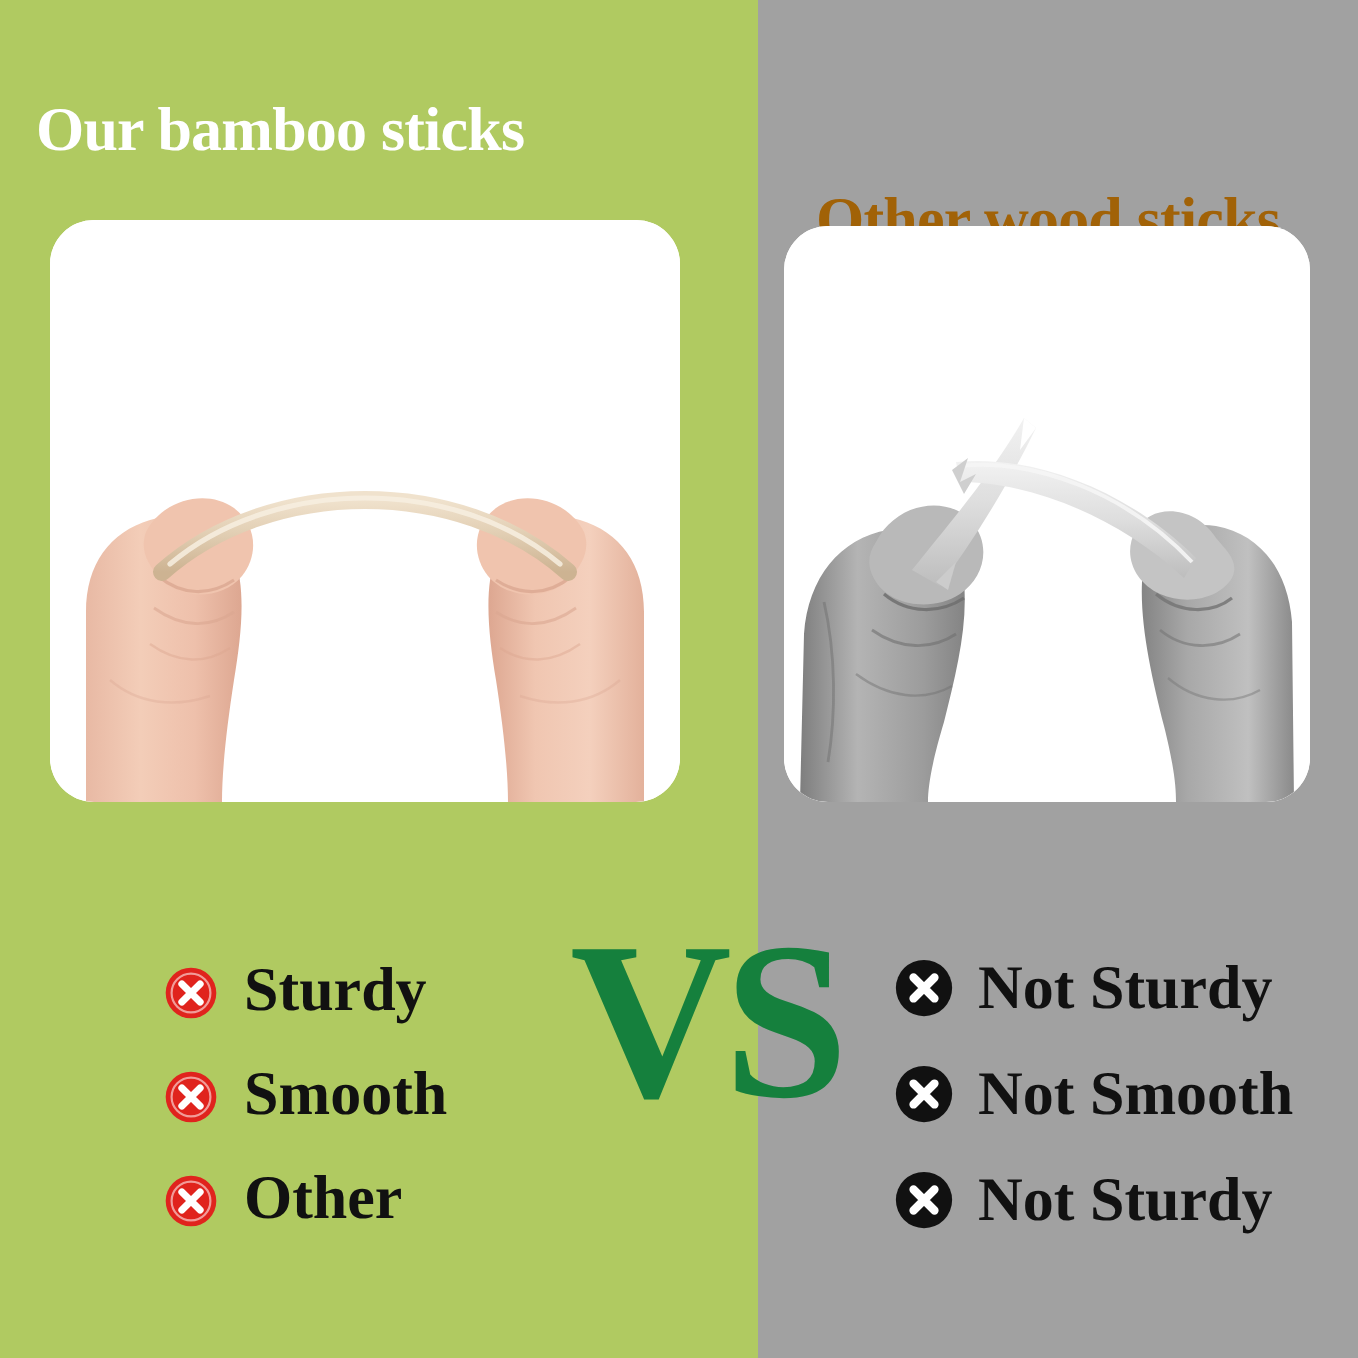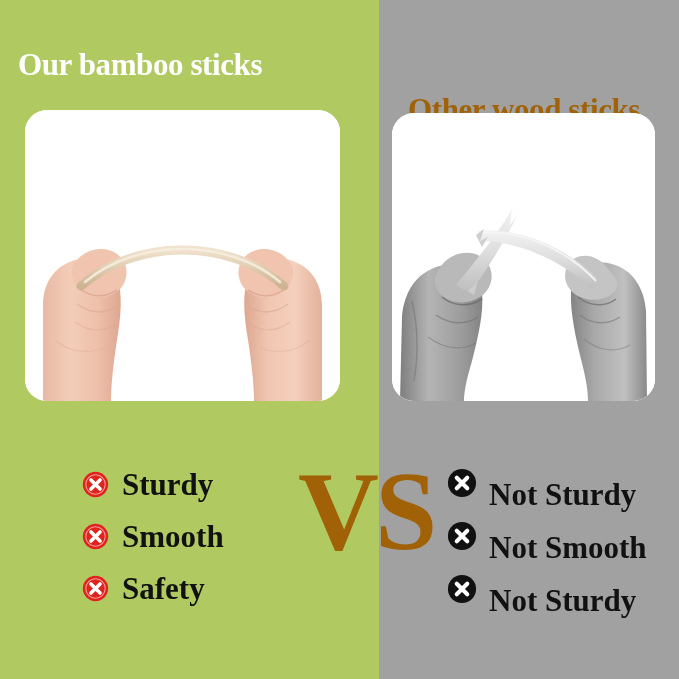--- a/index.html
+++ b/index.html
@@ -82,21 +82,21 @@
 
   
   .feature-list {
     position: absolute;
   }
   .feature-list-left { left: 82px; top: 458px; }
   .feature-list-right { left: 447px; top: 456px; }
 
   .feature-row {
     display: flex;
-    align-items: center;
+    align-items: flex-end;
     height: 52px;
   }
   .feature-list-right .feature-row { height: 53px; }
 
   .x-badge {
     flex: 0 0 auto;
     border-radius: 50%;
     display: block;
   }
   .x-badge-red { width: 27px; height: 27px; }
@@ -118,25 +118,24 @@
     margin-top: 24px;
   }
 
   
   .vs-text {
     position: absolute;
     left: 285px;
     top: 455px;
     font-size: 112px;
     font-weight: bold;
-    color: #a16207;
+    color: #15803d;
     line-height: 1;
     letter-spacing: -4px;
     white-space: nowrap;
-    margin-left: 13px;
   }
 </style>
 </head>
 <body>
 
 <div id="comparison-root">
 
   <div class="panel panel-left"></div>
   <div class="panel panel-right"></div>
 
@@ -267,21 +266,21 @@
       </svg>
       <span class="feature-label">Smooth</span>
     </div>
 
     <div class="feature-row">
       <svg class="x-badge x-badge-red" viewBox="0 0 32 32">
         <circle cx="16" cy="16" r="15" fill="#e0231d"></circle>
         <circle cx="16" cy="16" r="11.5" fill="none" stroke="#ffffff" stroke-width="1.3" opacity="0.55"></circle>
         <path d="M10.6 10.6 L21.4 21.4 M21.4 10.6 L10.6 21.4" stroke="#ffffff" stroke-width="4.2" stroke-linecap="round"></path>
       </svg>
-      <span class="feature-label">Safety</span>
+      <span class="feature-label">Other</span>
     </div>
 
   </div>
 
   <div class="feature-list feature-list-right">
 
     <div class="feature-row">
       <svg class="x-badge x-badge-black" viewBox="0 0 32 32">
         <circle cx="16" cy="16" r="15" fill="#111111"></circle>
         <path d="M10.4 10.4 L21.6 21.6 M21.6 10.4 L10.4 21.6" stroke="#ffffff" stroke-width="4.4" stroke-linecap="round"></path>

